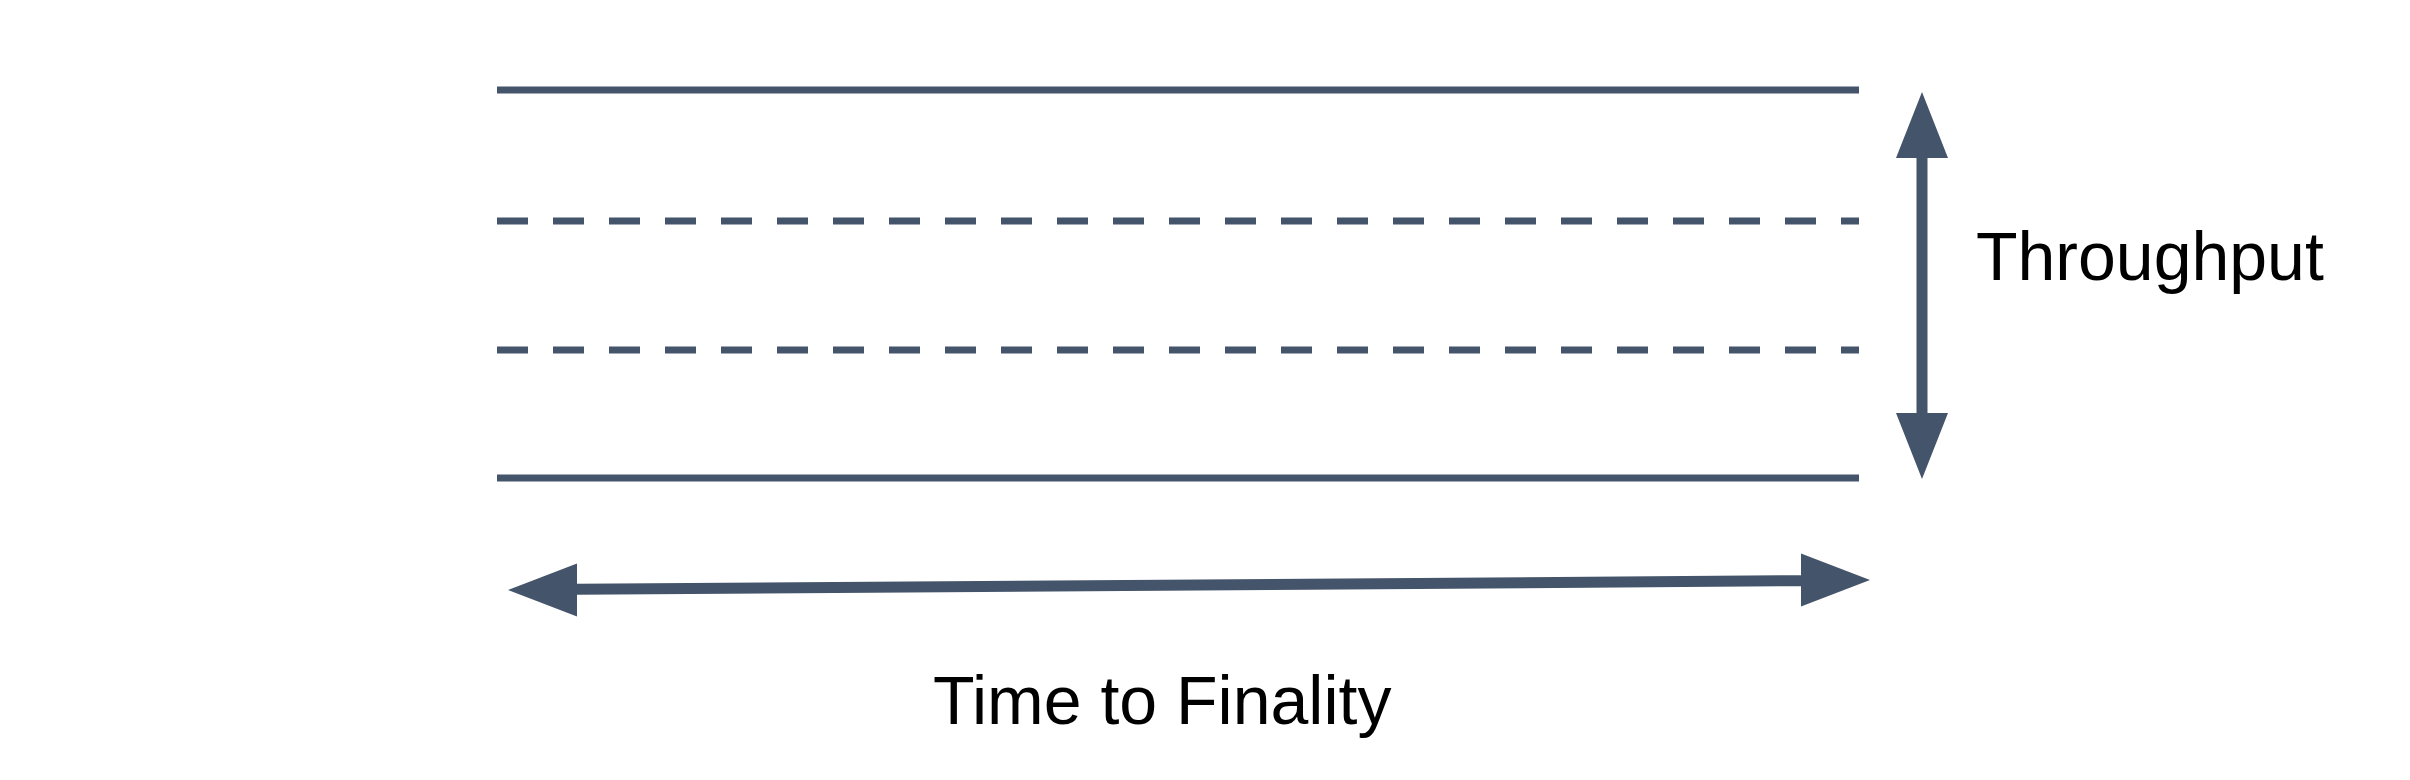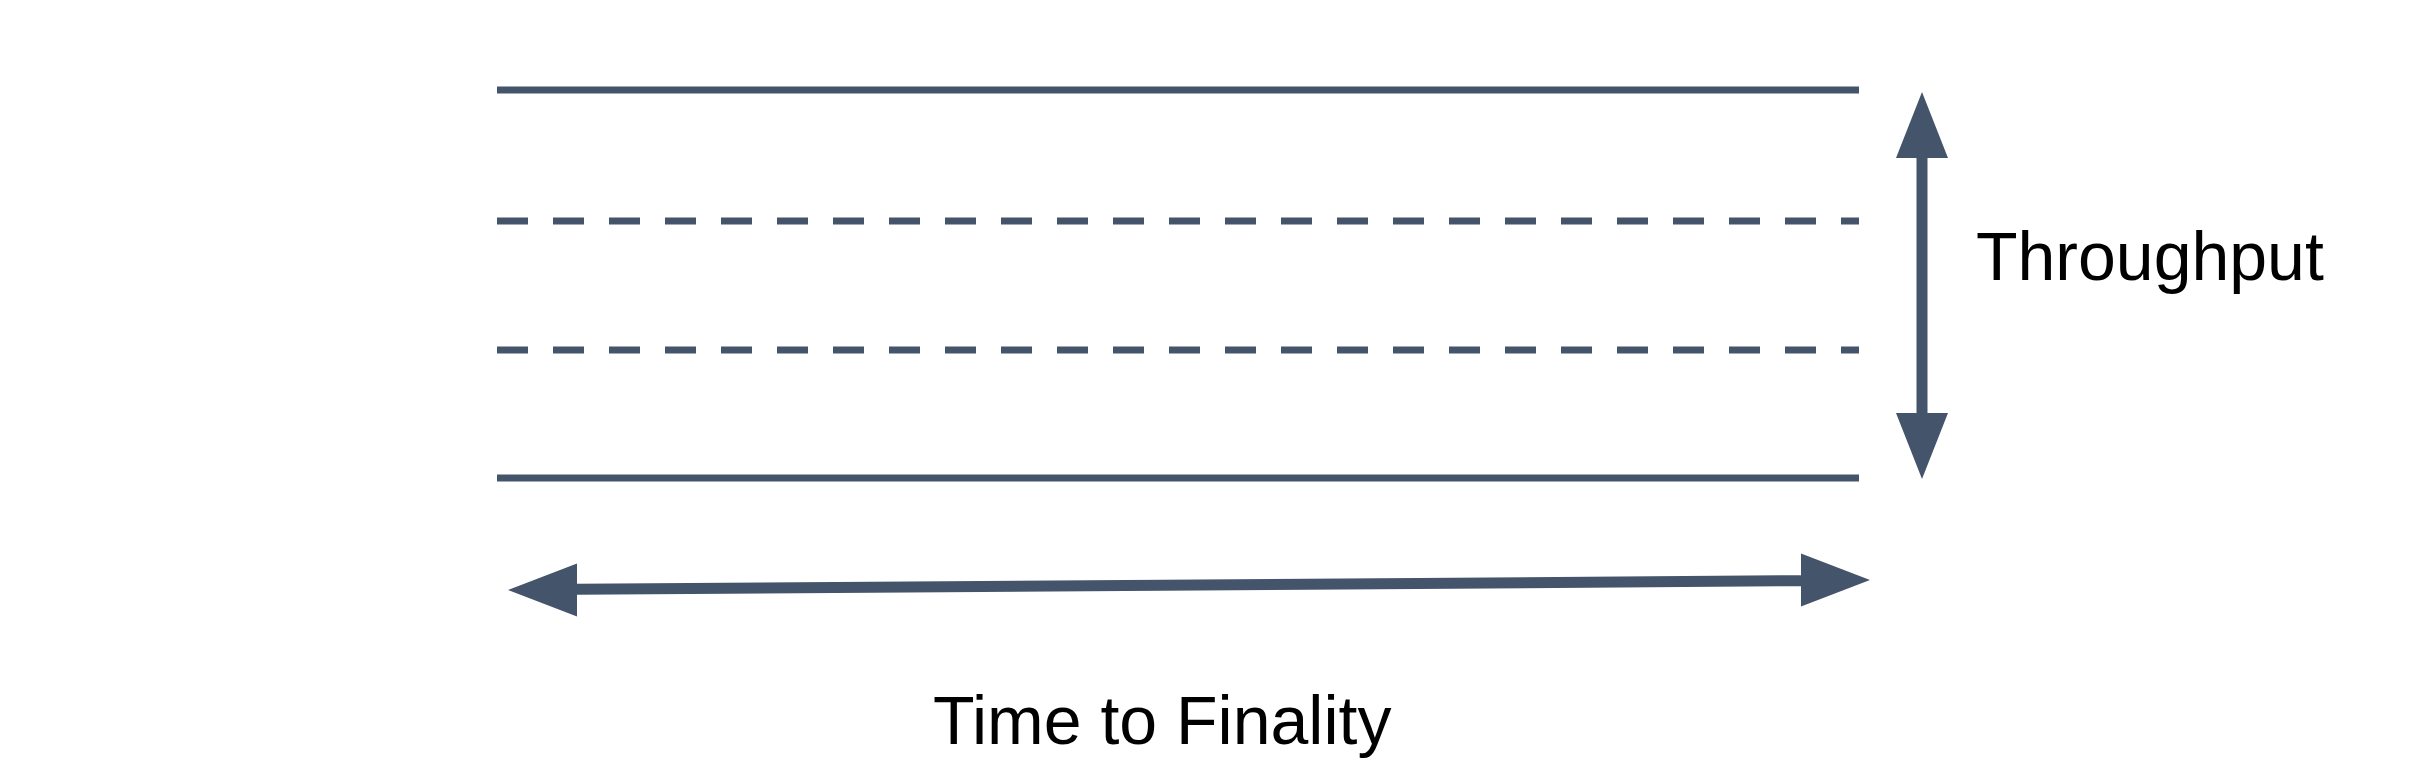--- a/index.html
+++ b/index.html
@@ -30,21 +30,21 @@
     line-height: 1;
     white-space: nowrap;
     font-family: "Liberation Sans", sans-serif;
   }
   .label-throughput {
     left: 1976px;
     top: 222px;
   }
   .label-ttf {
     left: 933px;
-    top: 686px;
+    top: 666px;
   }
 </style>
 </head>
 <body>
 
 <div class="canvas">
 
   <svg class="diagram-svg" viewBox="0 0 2410 780" xmlns="http://www.w3.org/2000/svg">
 
     <line x1="497" y1="90" x2="1859" y2="90" stroke-width="7" stroke="#44546A"></line>

